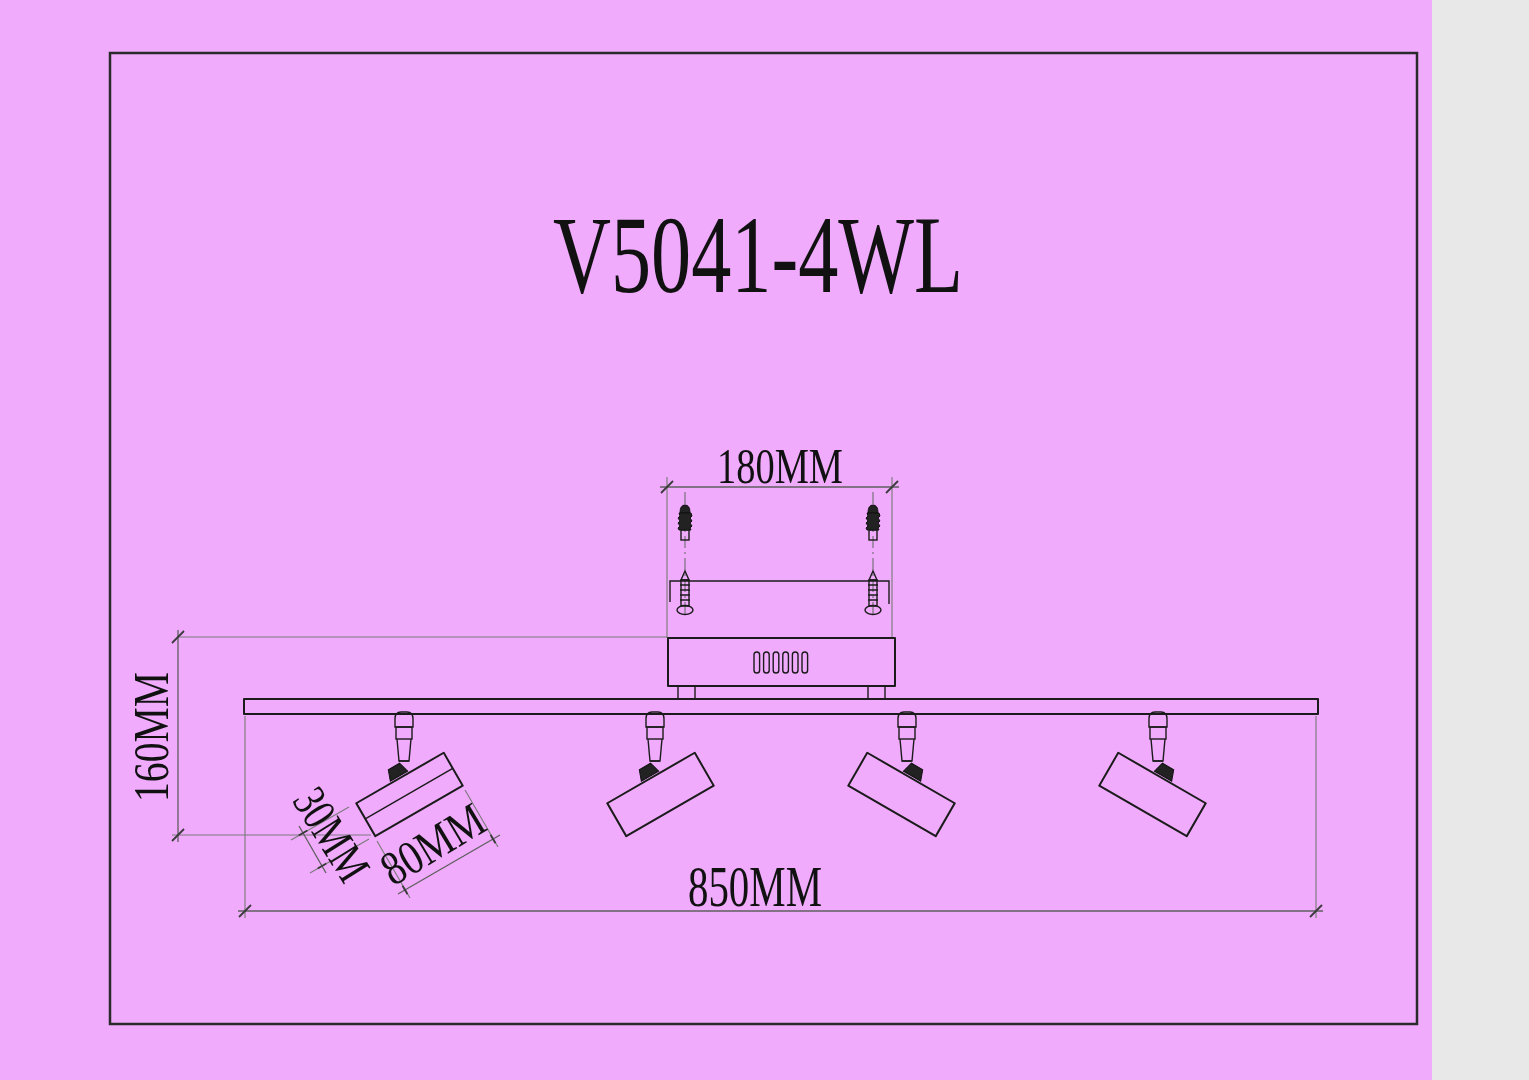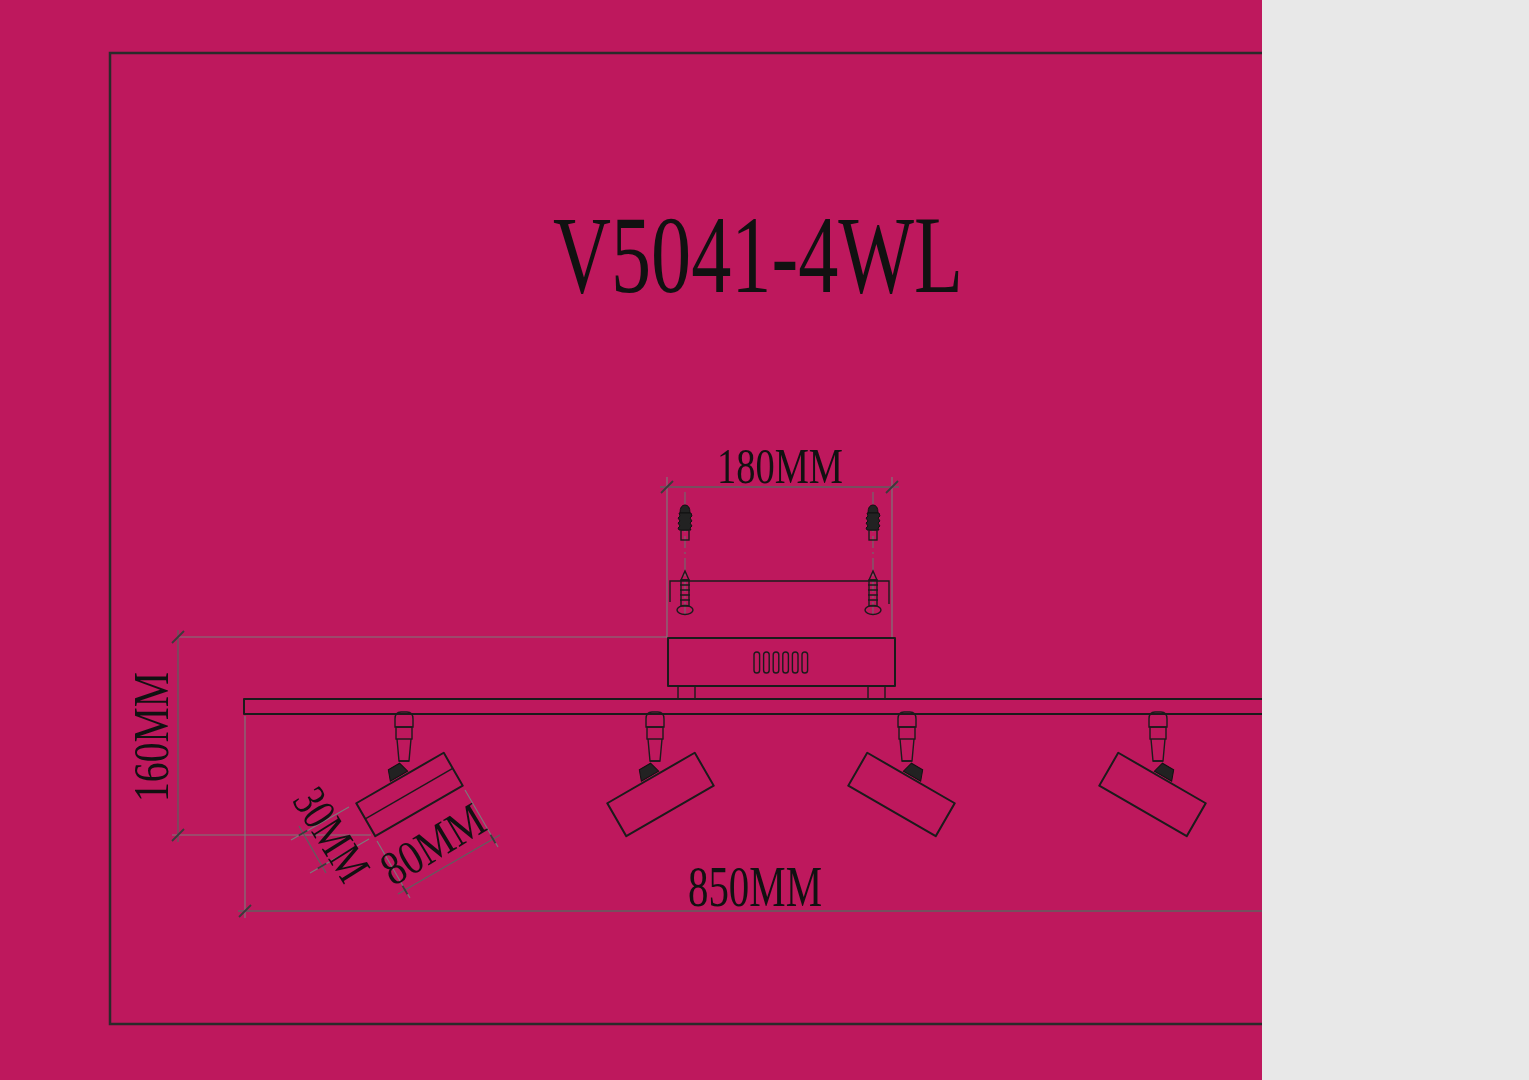--- a/index.html
+++ b/index.html
@@ -1,19 +1,19 @@
 <!DOCTYPE html>
 <html><head>
 <meta charset="utf-8">
 <style>
   html,body{margin:0;padding:0;background:#e8e8e8;}
   .page{
     position:relative;
-    width:1262px;height:1080px;
-    background:#be185d;
+    width:1432px;height:1080px;
+    background:#f0abfc;
     font-family:"Liberation Serif","DejaVu Serif",serif;
     overflow:hidden;
   }
   svg{display:block;}
   text{fill:#111;}
   .part{stroke:#1b1b1b;stroke-width:2;fill:none;stroke-linejoin:round;stroke-linecap:round;}
   .part-thin{stroke:#1b1b1b;stroke-width:1.4;fill:none;}
   .dimline{stroke:#5f5f5f;stroke-width:1.3;fill:none;}
   .extline{stroke:#7b7b7b;stroke-width:1.15;fill:none;}
   .tick{stroke:#3a3a3a;stroke-width:1.8;fill:none;}

